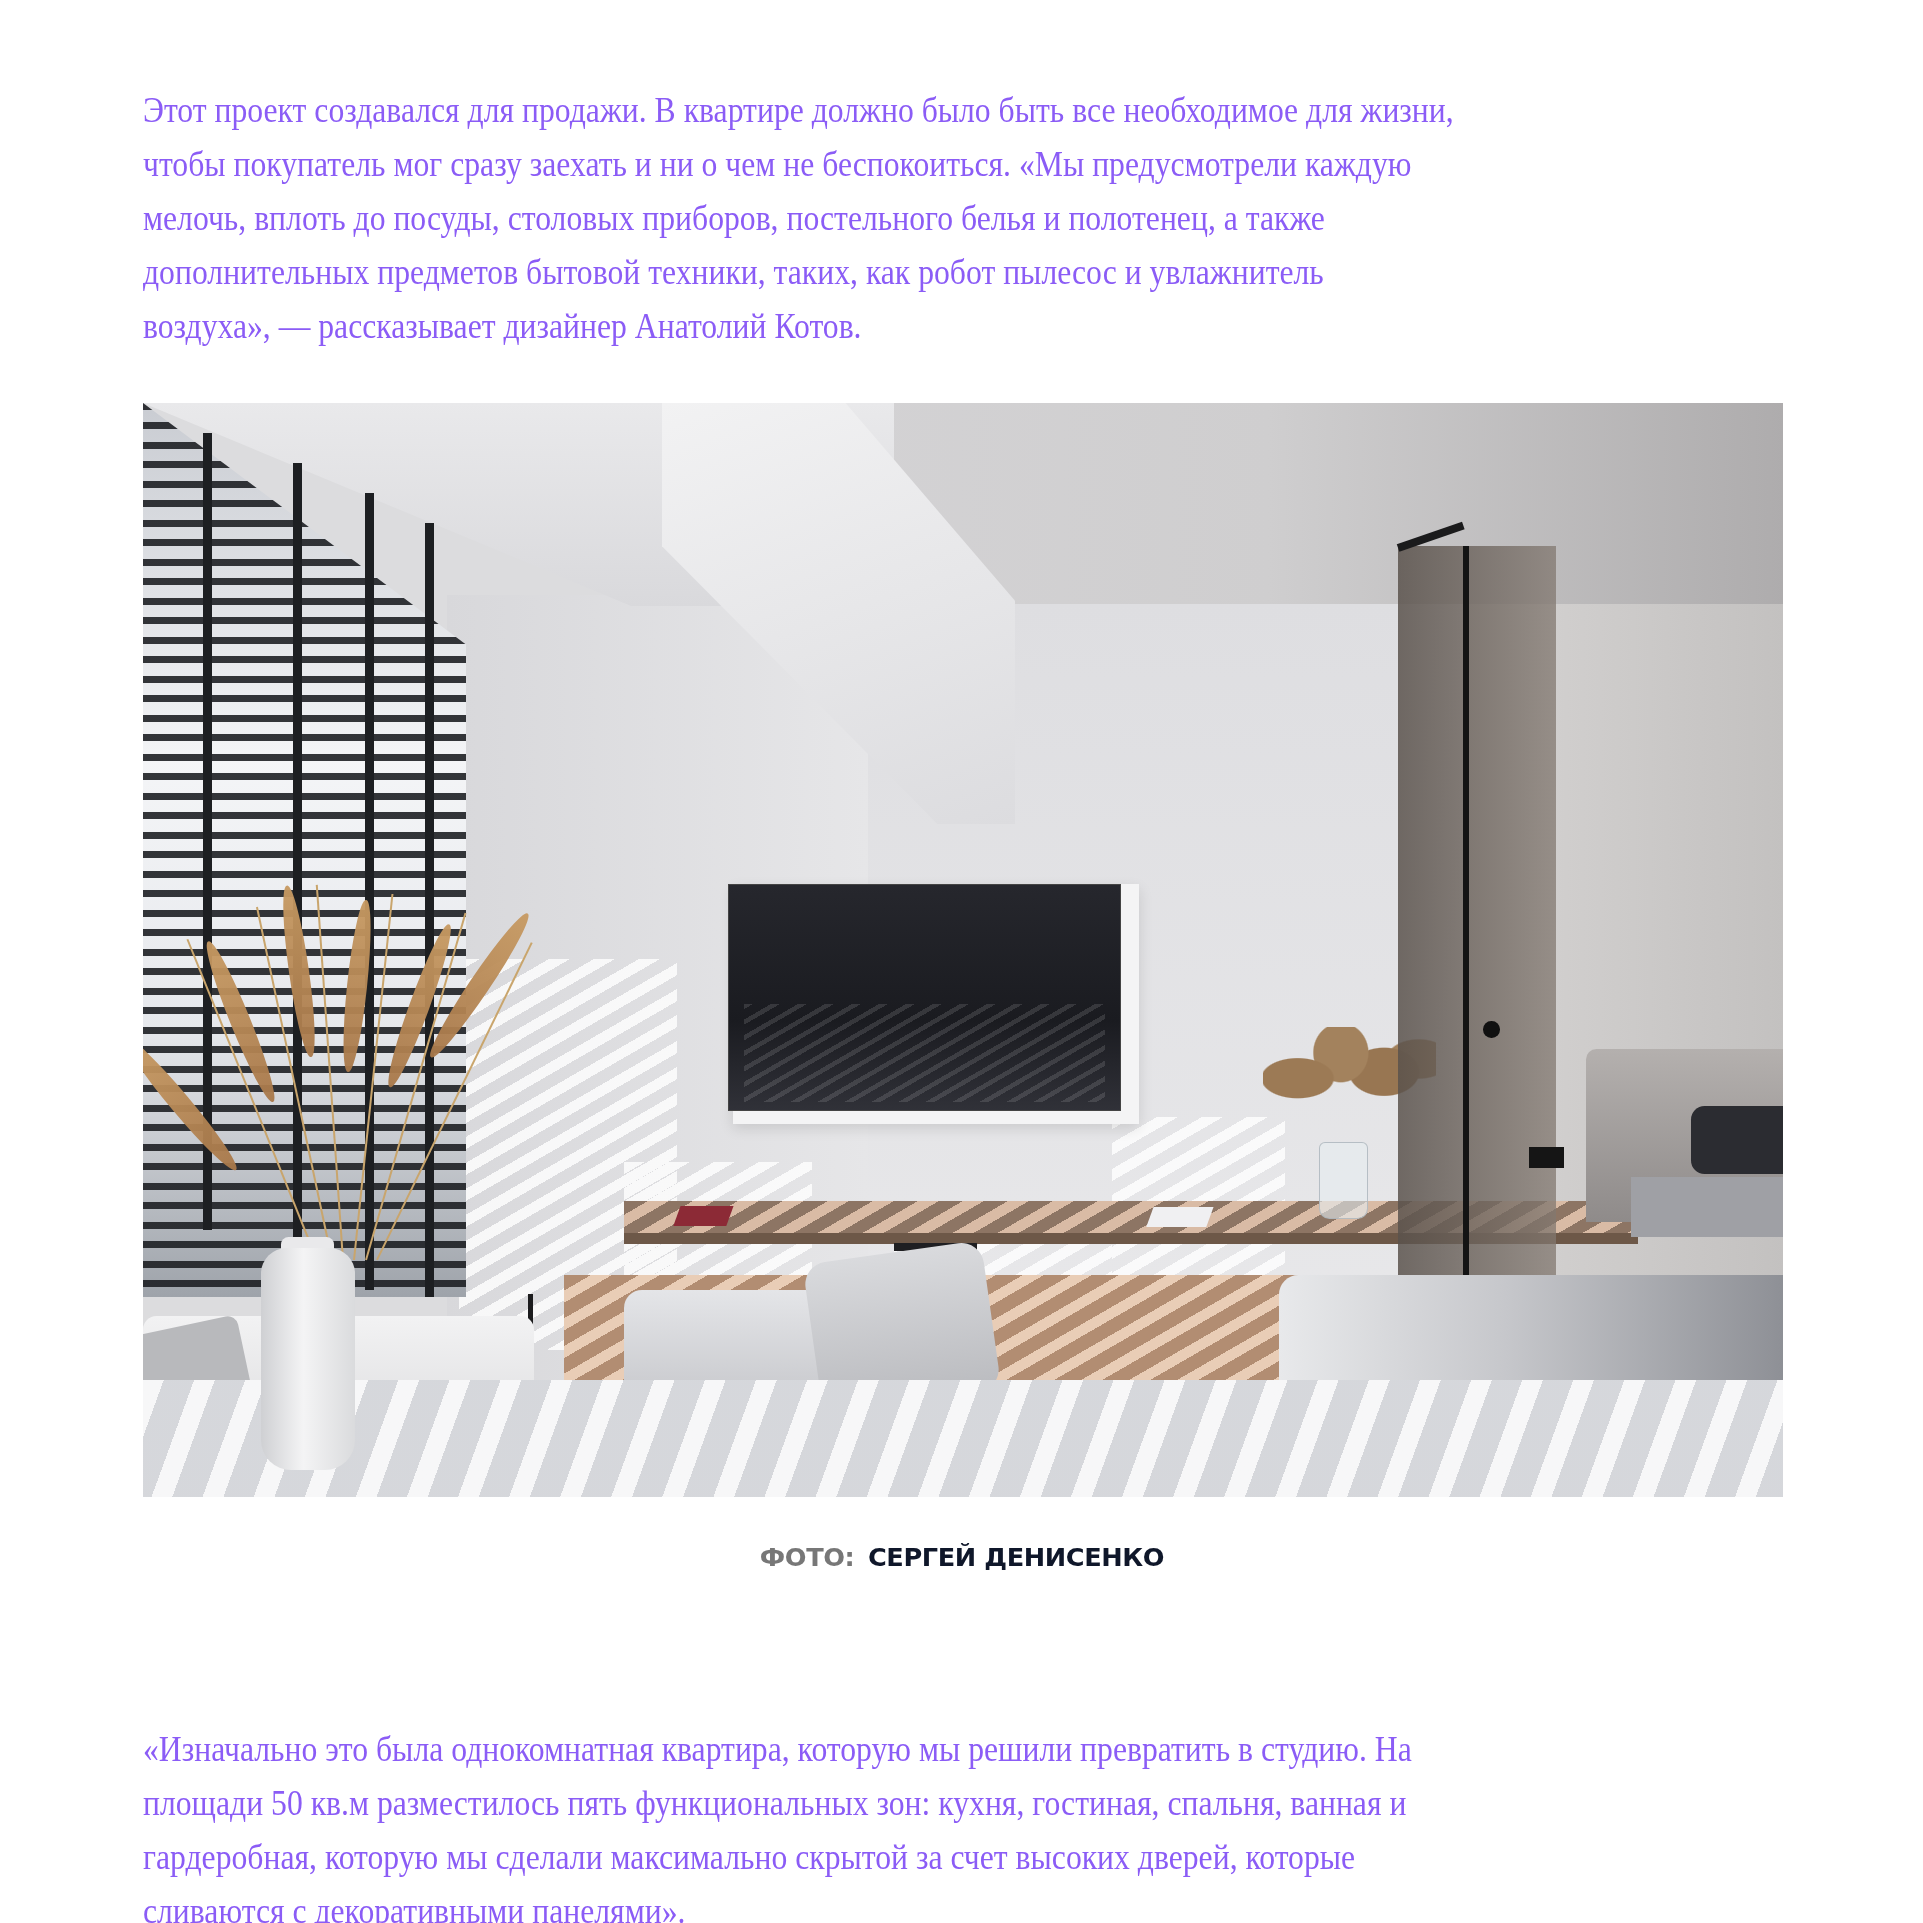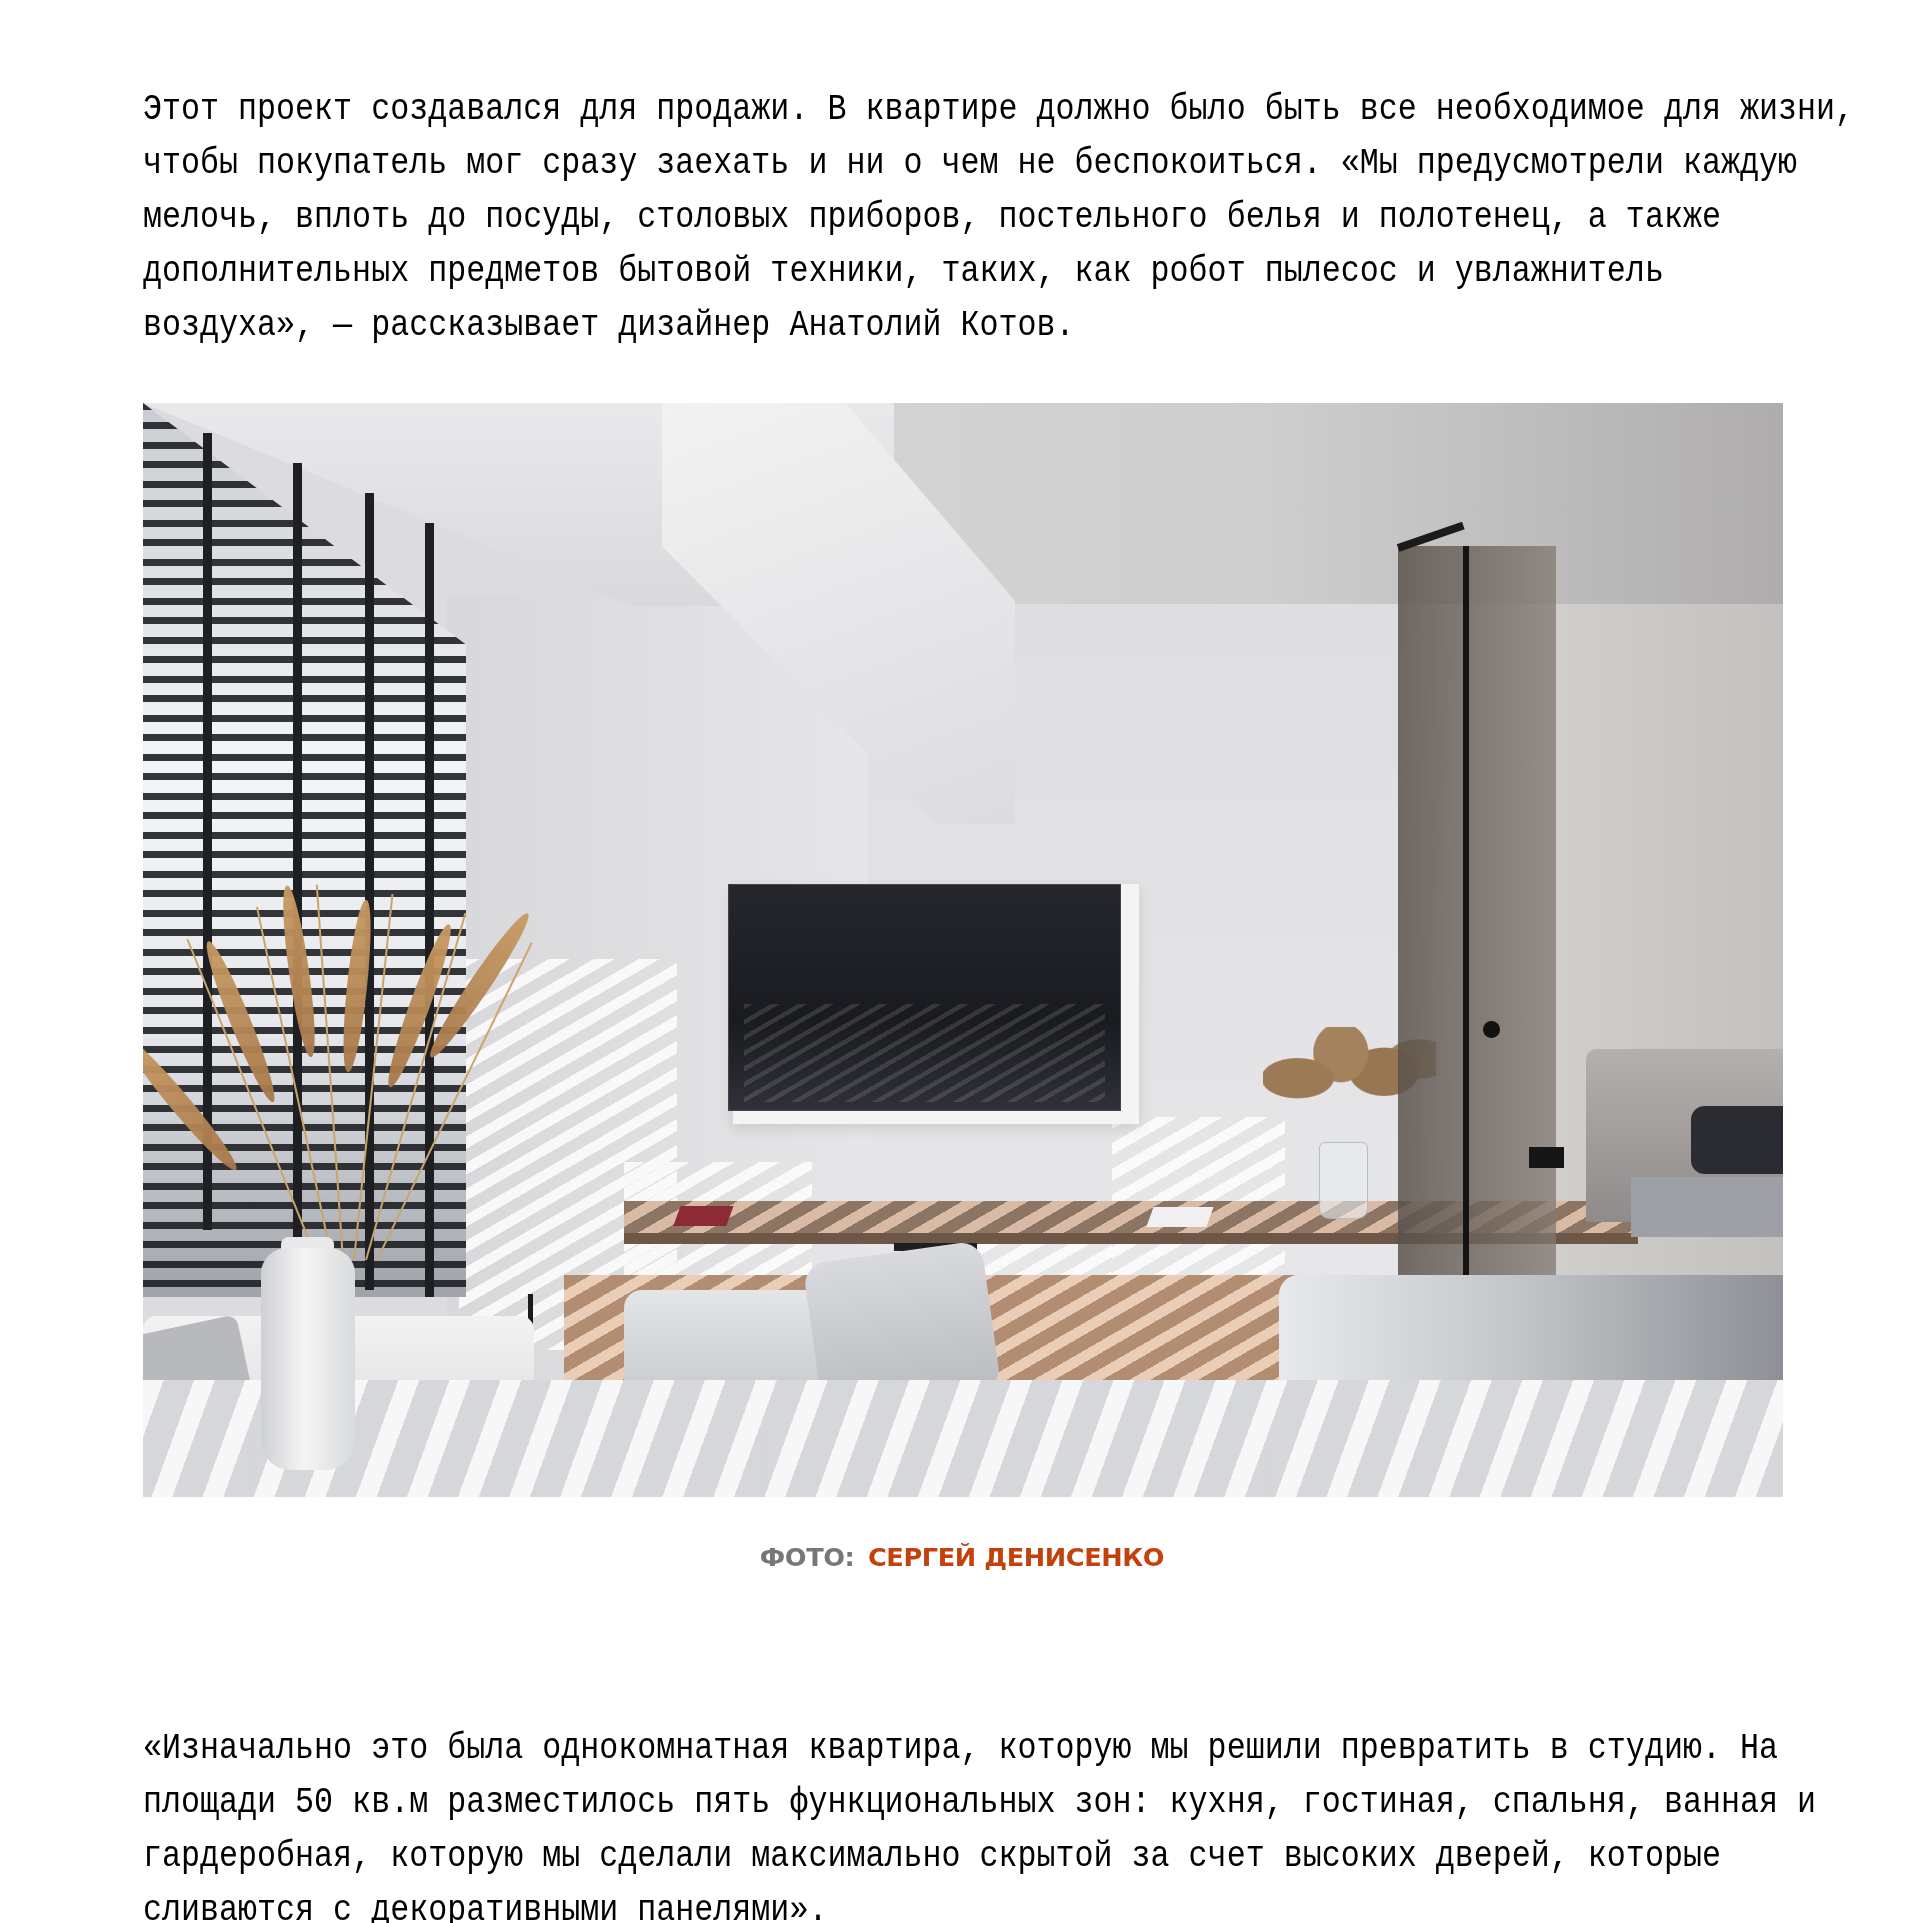--- a/index.html
+++ b/index.html
@@ -1,18 +1,18 @@
 <!DOCTYPE html>
 <html style="font-size:12px"><head>
 <meta charset="utf-8">
 <style>
   html, body { margin:0; padding:0; background:#ffffff; }
   body { width:1924px; height:1924px; position:relative; overflow:hidden; }
-  .para { position:absolute; left:143px; width:1653px; color:#000000;
-          font-family:Liberation Mono, monospace; font-size:36px; line-height:54px; }
+  .para { position:absolute; left:143px; width:1653px; color:#8b5cf6;
+          font-family:Liberation Serif, serif; font-size:36px; line-height:54px; }
   .para .line { display:block; white-space:nowrap; transform-origin:left center; transform:scaleX(0.88); }
   #para1 { top:83px; }
   #para2 { top:1722px; }
 
   .photo { position:absolute; left:143px; top:403px; width:1640px; height:1094px; overflow:hidden; background:#dcdcde; }
   .photo > div { position:absolute; }
 
   
   .ceiling-left { left:0; top:0; width:751px; height:203px;
     background:linear-gradient(180deg,#e9e9eb,#d9d9dc); clip-path:polygon(0 0,100% 0,100% 100%,65% 100%,0 0); }
@@ -109,21 +109,21 @@
   .vase-neck { left:138px; top:834px; width:53px; height:27px; border-radius:7.5px; background:#e9e9eb; }
   .pampas-left { left:60px; top:481px; width:286px; height:376px; }
   .stem { position:absolute; bottom:0; width:2.3px; background:#c9a56c; transform-origin:bottom center; }
   .plume { position:absolute; width:19.5px; height:173px; border-radius:50%;
     background:linear-gradient(180deg,#c79a62,#a8784a); transform-origin:bottom center; opacity:0.95; }
 
   
   .caption { position:absolute; top:1542px; left:0; width:1924px; text-align:center;
     font-family:"DejaVu Sans","Liberation Sans",sans-serif; font-weight:bold; font-size:25.6px; letter-spacing:-0.4px; }
   .caption .label { color:#777777; margin-right:13.5px; }
-  .caption .author { color:#c2410c; }
+  .caption .author { color:#0f172a; }
 </style>
 </head>
 <body>
 
 <div id="para1" class="para">
   <span class="line">Этот проект создавался для продажи. В квартире должно было быть все необходимое для жизни,</span>
   <span class="line">чтобы покупатель мог сразу заехать и ни о чем не беспокоиться. «Мы предусмотрели каждую</span>
   <span class="line">мелочь, вплоть до посуды, столовых приборов, постельного белья и полотенец, а также</span>
   <span class="line">дополнительных предметов бытовой техники, таких, как робот пылесос и увлажнитель</span>
   <span class="line">воздуха», — рассказывает дизайнер Анатолий Котов.</span>

